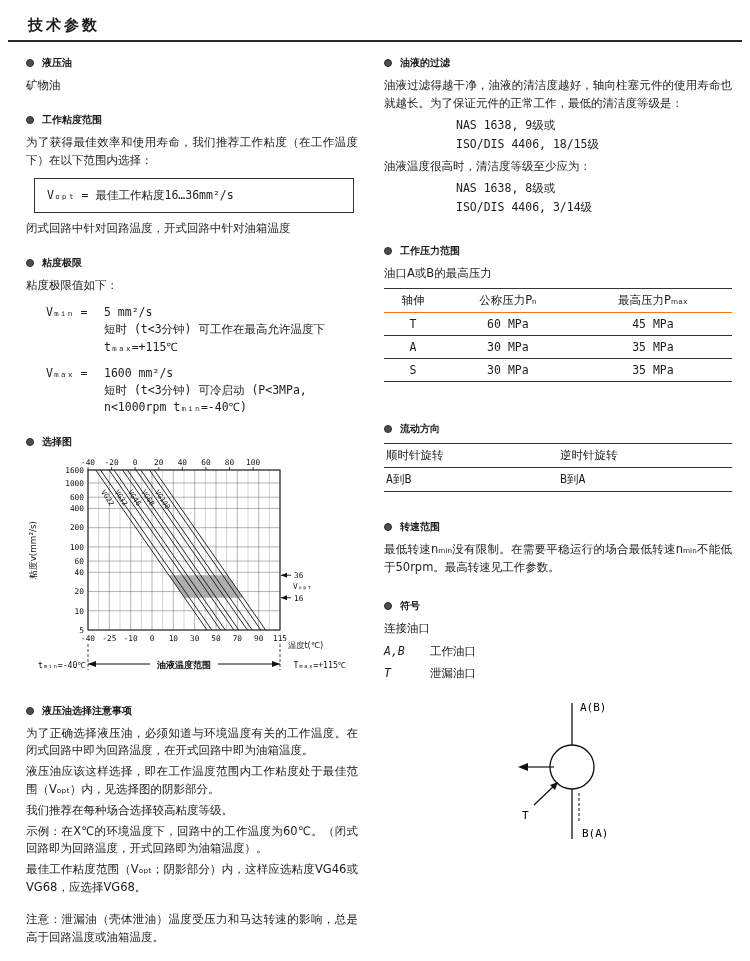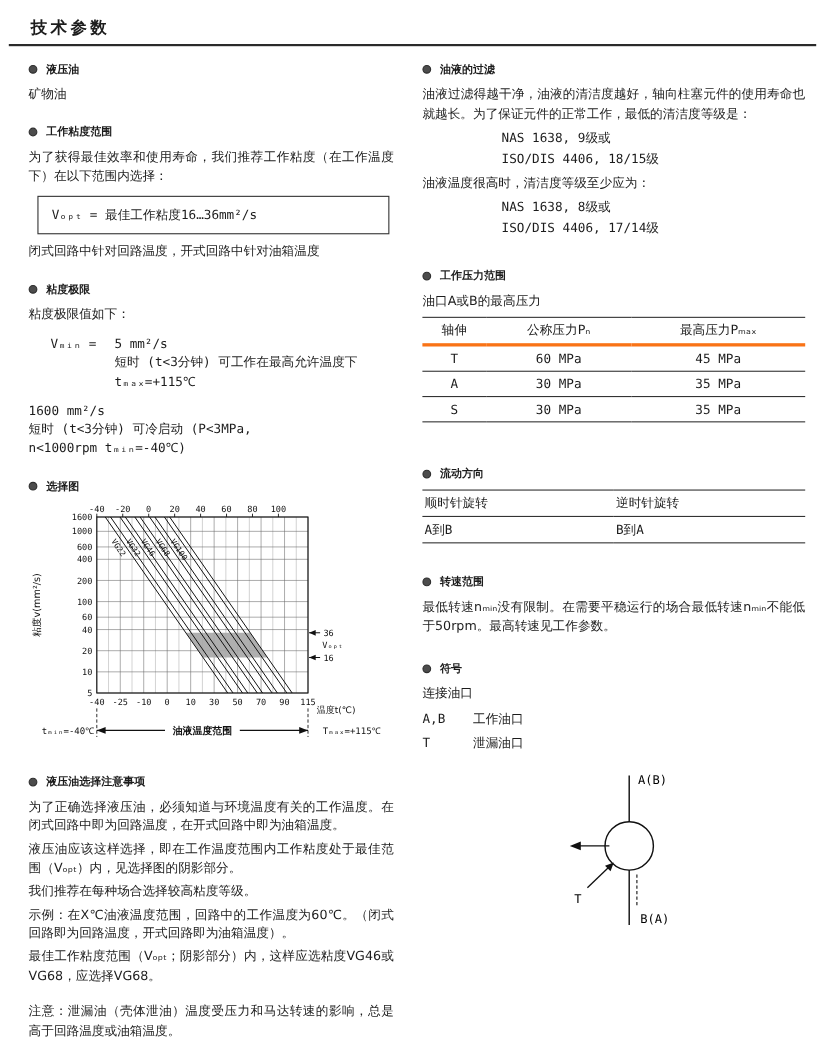--- a/index.html
+++ b/index.html
@@ -16,29 +16,29 @@
   .bullet { width:8px; height:8px; border-radius:50%; background:#4c4c4c; border:1px solid #2e2e2e; flex:none; }
   p { margin:3px 0; font-size:11.5px; line-height:1.55; text-align:justify; }
   .mono { font-family:"DejaVu Sans Mono","Liberation Mono",monospace; }
   .formula-box { border:1px solid #333; margin:9px 4px 7px 8px; padding:9px 12px; font-size:11.5px; font-family:"DejaVu Sans Mono","Liberation Mono",monospace; }
   .limit-row { display:flex; font-size:11.5px; line-height:1.5; margin:9px 0 2px 0; font-family:"DejaVu Sans Mono","Liberation Mono",monospace; }
   .limit-label { width:58px; flex:none;margin-left:20px; }
   .limit-content { flex:1; }
   .indent-lines { margin-left:72px; font-size:11.5px; line-height:1.7; font-family:"DejaVu Sans Mono","Liberation Mono",monospace; }
   table { border-collapse:collapse; width:100%; font-size:11.5px; margin-top:6px; }
   .pressure-table th, .pressure-table td { font-weight:normal; text-align:center; padding:4px 2px; }
-  .pressure-table thead tr { border-top:1px solid #333; border-bottom:3px solid #f97316; }
+  .pressure-table thead tr { border-top:1px solid #333; border-bottom:1px solid #f97316; }
   .pressure-table tbody tr { border-bottom:1px solid #333; }
   .flow-table th, .flow-table td { font-weight:normal; text-align:left; padding:4px 2px; width:50%; }
   .flow-table thead tr { border-top:1px solid #333; border-bottom:1px solid #333; }
   .flow-table tbody tr { border-bottom:1px solid #333; }
   .chart-wrap { margin:4px 0 0 0; }
   .note-para { margin-top:14px; }
   .sym-row { display:flex; font-size:11.5px; line-height:1.9; }
-  .sym-key { width:46px; flex:none; font-family:"DejaVu Sans Mono","Liberation Mono",monospace; }
+  .sym-key { width:46px; flex:none; font-family:"DejaVu Sans Mono","Liberation Mono",monospace;font-style:italic; }
   .motor-diagram { margin:10px 0 0 78px; }
 </style>
 </head>
 <body>
 
 <div class="page">
 
   <div class="header">
     <div class="header-title">技术参数</div>
   </div>
@@ -74,20 +74,21 @@
         <p>粘度极限值如下：</p>
         <div class="limit-row">
           <span class="limit-label">Vₘᵢₙ =</span>
           <div class="limit-content">
             <div>5 mm²/s</div>
             <div>短时 (t&lt;3分钟) 可工作在最高允许温度下</div>
             <div>tₘₐₓ=+115℃</div>
           </div>
         </div>
         <div class="limit-row">
+          <span class="limit-label">Vₘₐₓ =</span>
           <div class="limit-content">
             <div>1600 mm²/s</div>
             <div>短时 (t&lt;3分钟) 可冷启动 (P&lt;3MPa,</div>
             <div>n&lt;1000rpm  tₘᵢₙ=-40℃)</div>
           </div>
         </div>
       </div>
 
       <div>
         <div class="section-title">
@@ -201,21 +202,21 @@
       </div>
 
       <div>
         <div class="section-title">
           <span class="bullet"></span>
           <span>液压油选择注意事项</span>
         </div>
         <p>为了正确选择液压油，必须知道与环境温度有关的工作温度。在闭式回路中即为回路温度，在开式回路中即为油箱温度。</p>
         <p>液压油应该这样选择，即在工作温度范围内工作粘度处于最佳范围（Vₒₚₜ）内，见选择图的阴影部分。</p>
         <p>我们推荐在每种场合选择较高粘度等级。</p>
-        <p>示例：在X℃油液温度范围，回路中的工作温度为60℃。（闭式回路即为回路温度，开式回路即为油箱温度）。</p>
+        <p>示例：在X℃的环境温度下，回路中的工作温度为60℃。（闭式回路即为回路温度，开式回路即为油箱温度）。</p>
         <p>最佳工作粘度范围（Vₒₚₜ；阴影部分）内，这样应选粘度VG46或VG68，应选择VG68。</p>
         <p class="note-para">注意：泄漏油（壳体泄油）温度受压力和马达转速的影响，总是高于回路温度或油箱温度。</p>
       </div>
 
     </div>
 
     <div class="col-right">
 
       <div>
         <div class="section-title first">
@@ -223,21 +224,21 @@
           <span>油液的过滤</span>
         </div>
         <p>油液过滤得越干净，油液的清洁度越好，轴向柱塞元件的使用寿命也就越长。为了保证元件的正常工作，最低的清洁度等级是：</p>
         <div class="indent-lines">
           <div>NAS 1638, 9级或</div>
           <div>ISO/DIS 4406, 18/15级</div>
         </div>
         <p>油液温度很高时，清洁度等级至少应为：</p>
         <div class="indent-lines">
           <div>NAS 1638, 8级或</div>
-          <div>ISO/DIS 4406, 17/14级</div>
+          <div>ISO/DIS 4406, 3/14级</div>
         </div>
       </div>
 
       <div style="margin-top:26px;">
         <div class="section-title">
           <span class="bullet"></span>
           <span>工作压力范围</span>
         </div>
         <p>油口A或B的最高压力</p>
         <table class="pressure-table">

